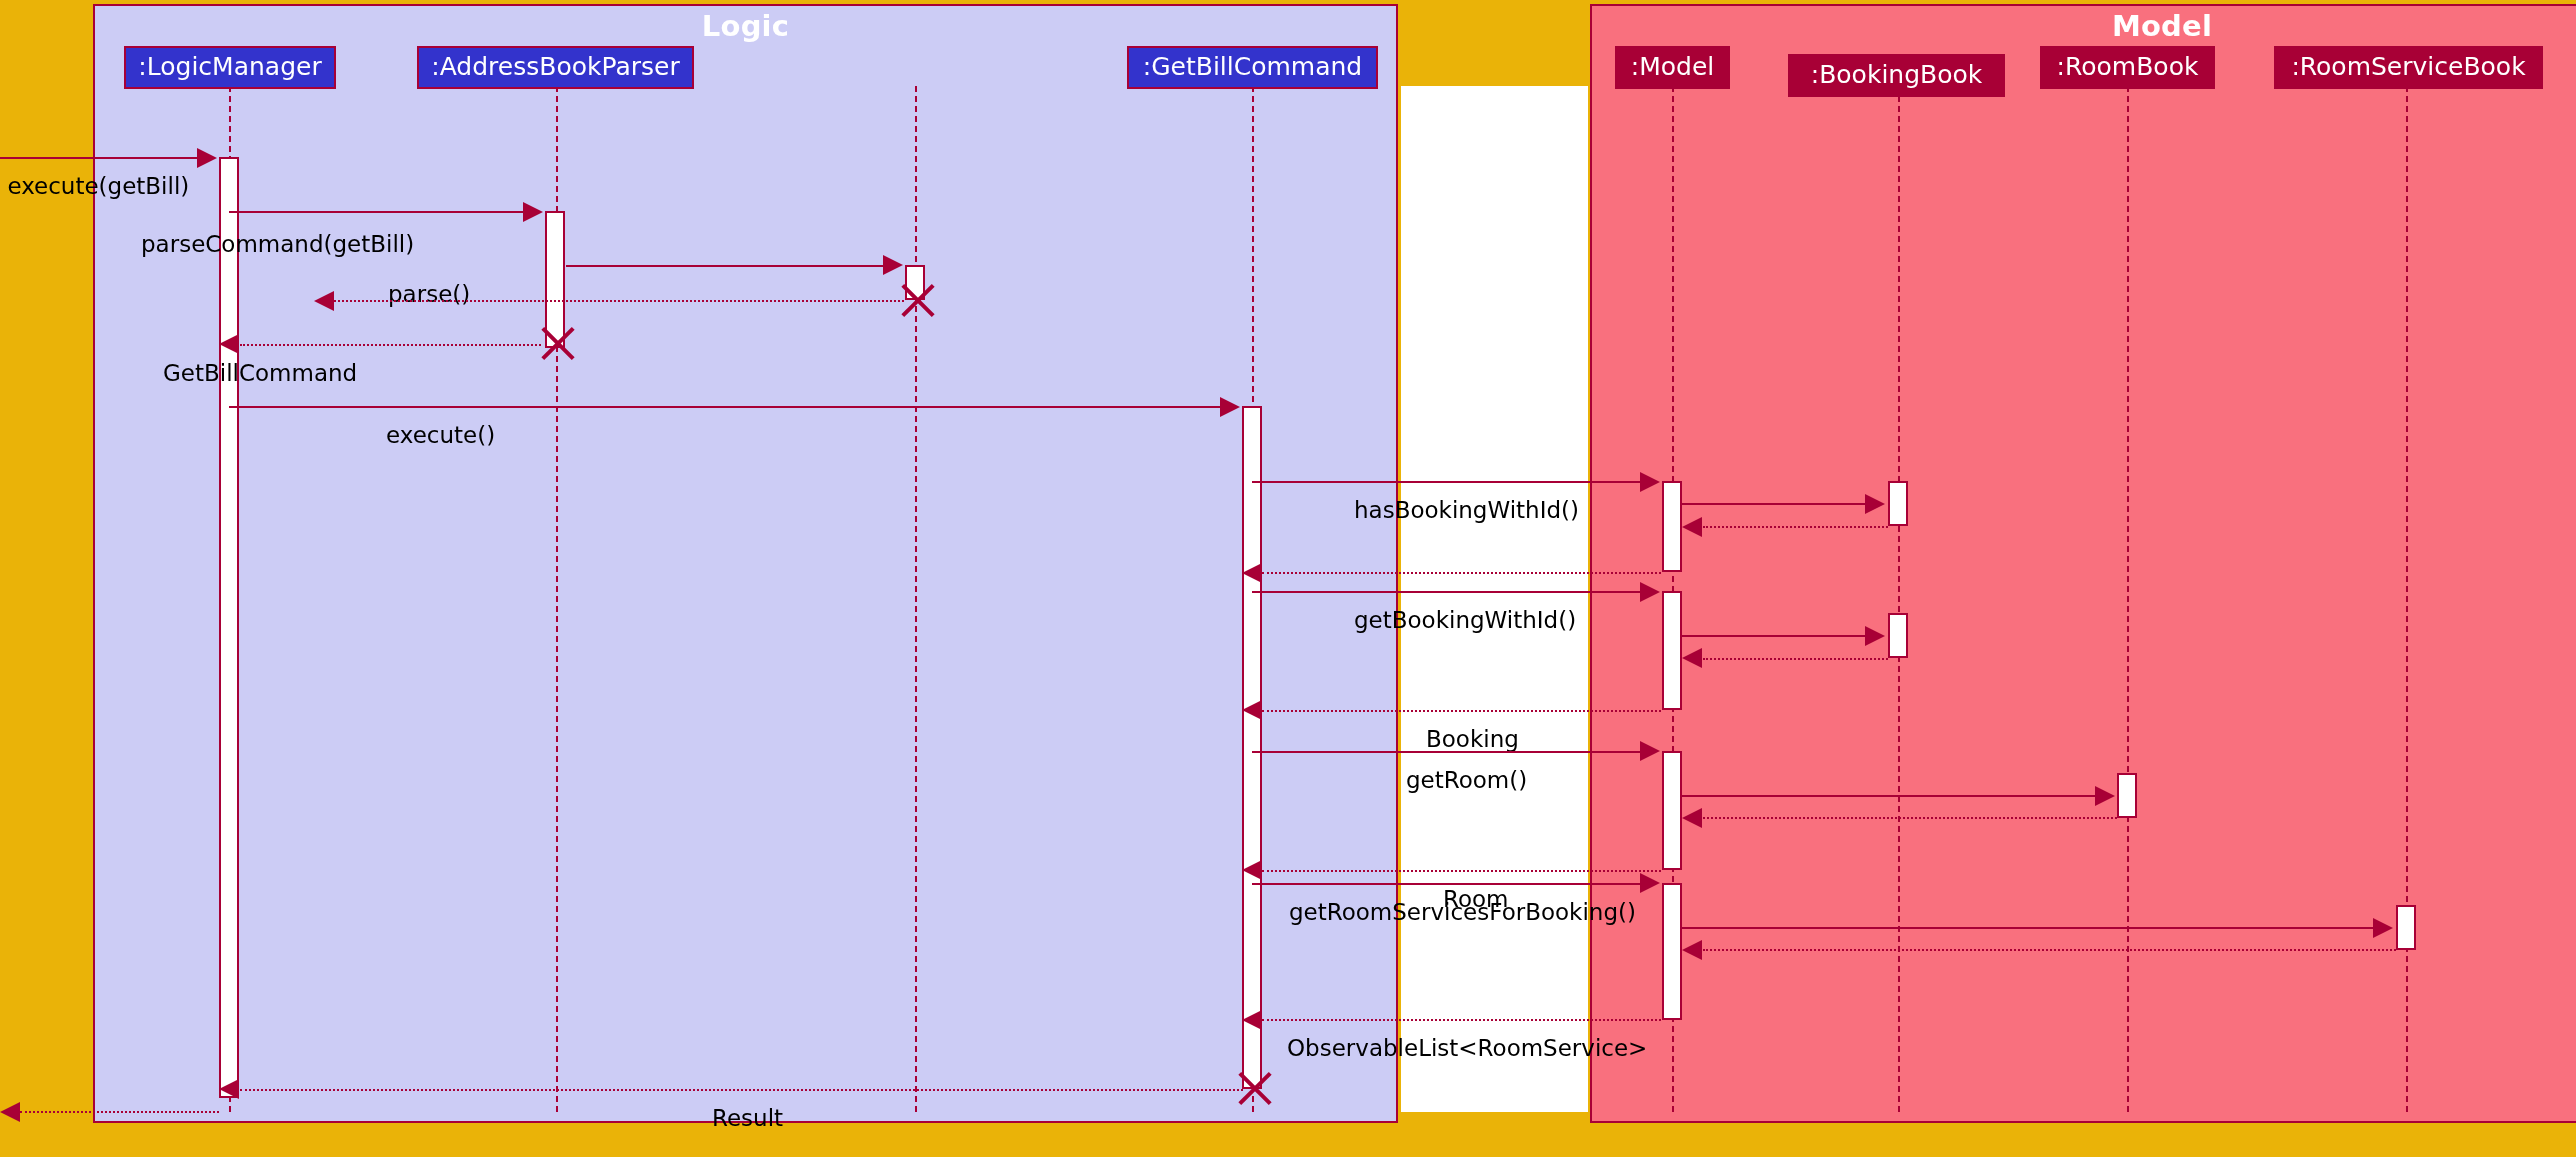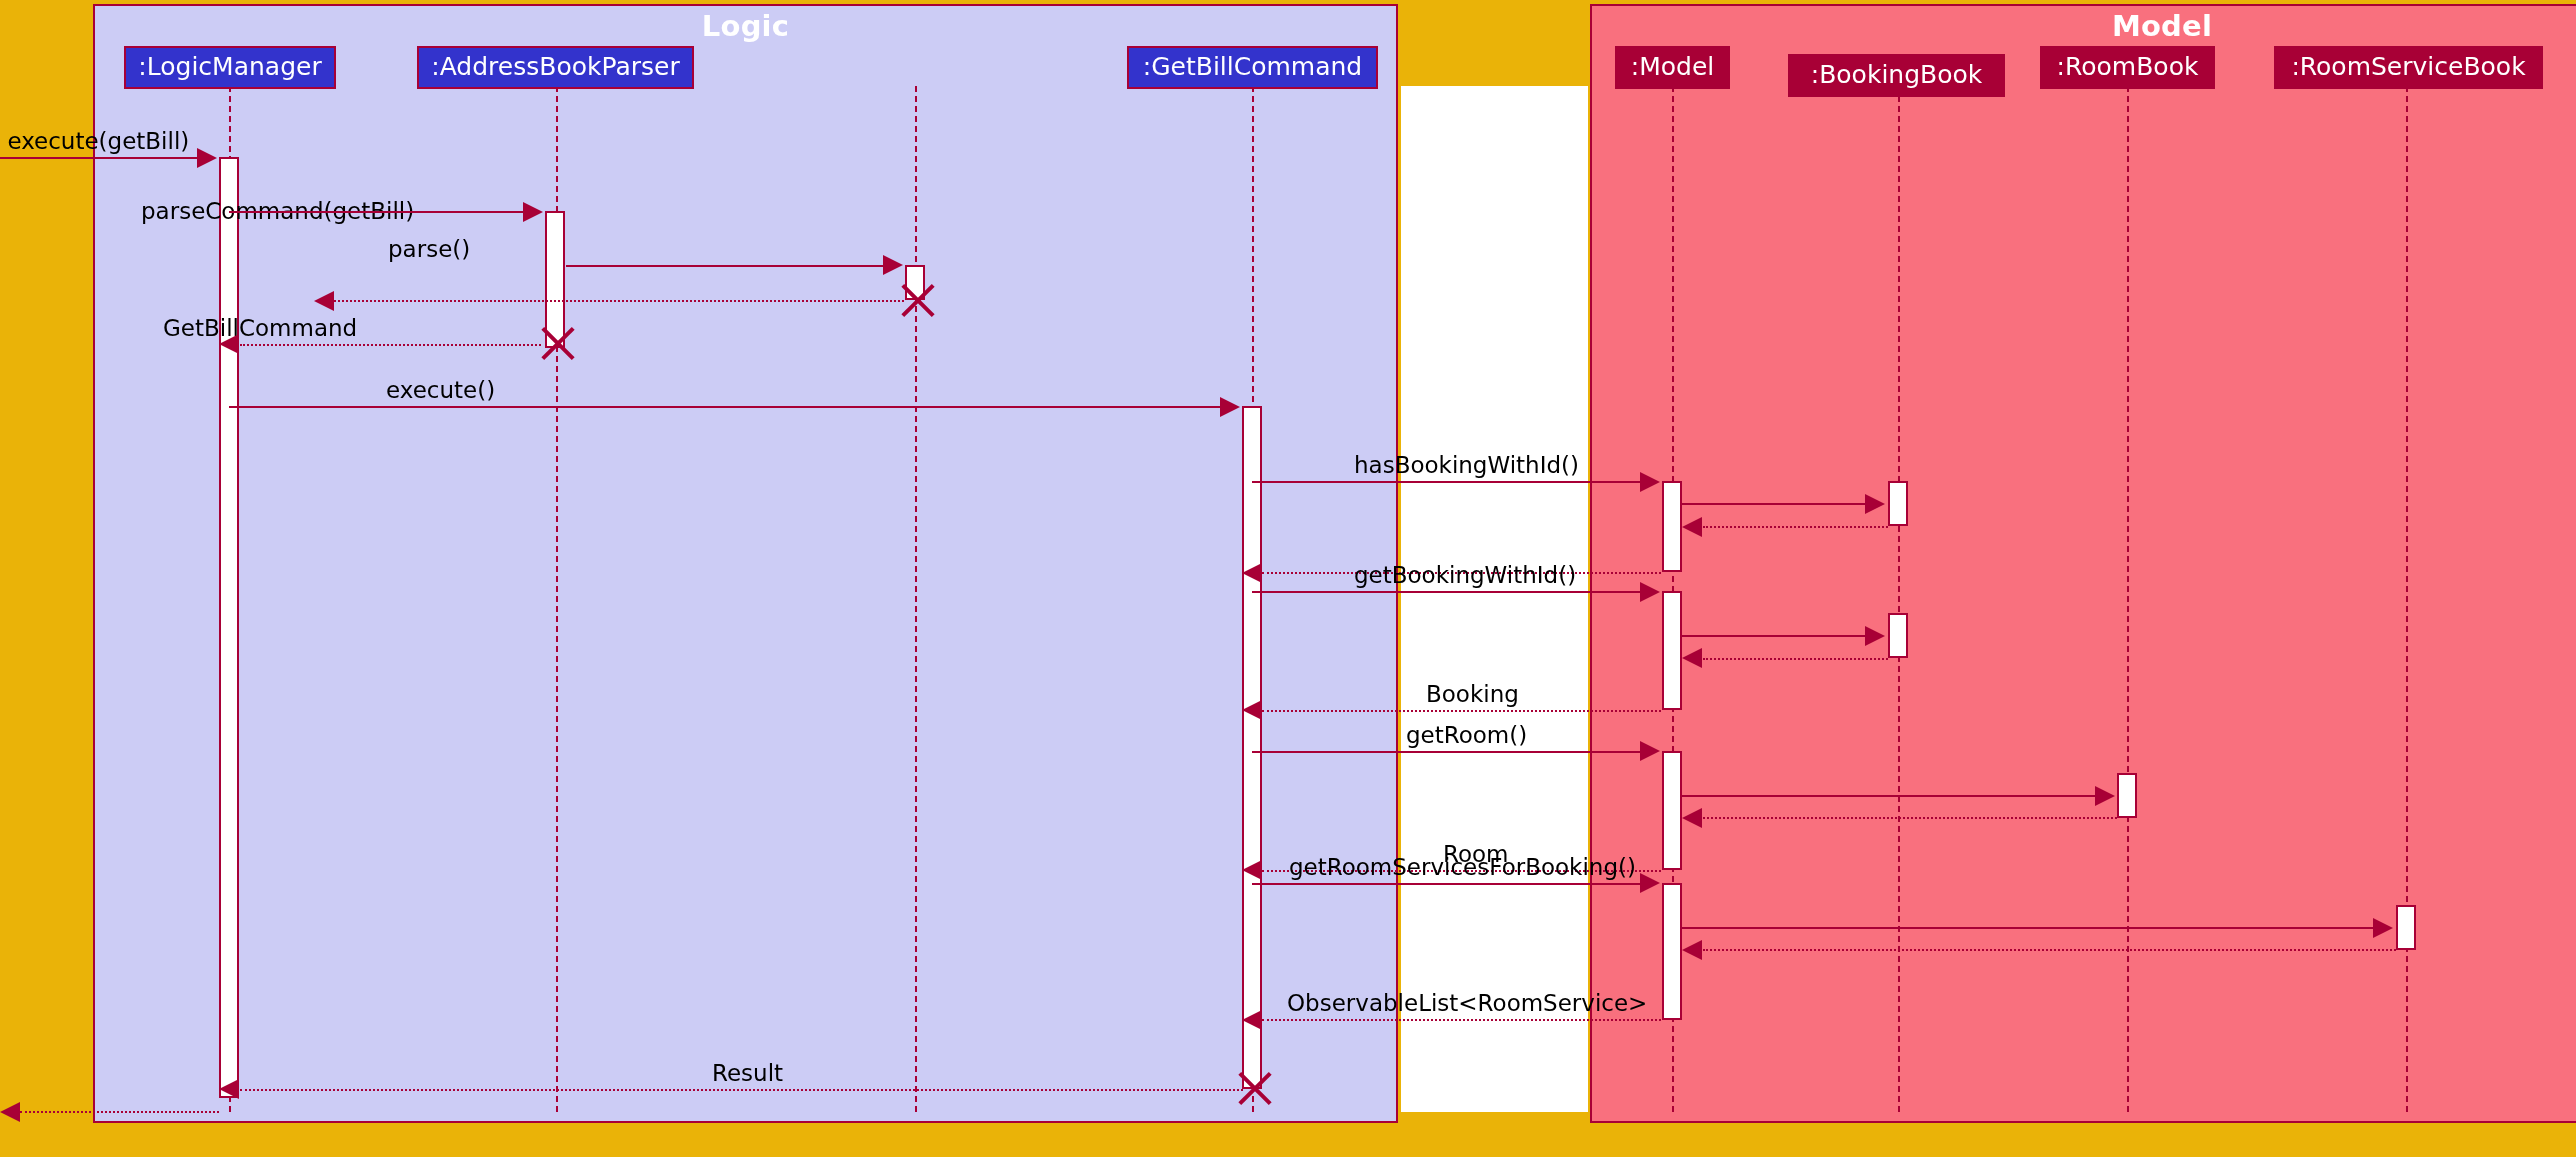--- a/index.html
+++ b/index.html
@@ -111,20 +111,21 @@
   }
 
   
   .msg-label {
     position: absolute;
     font-size: 23px;
     color: #000000;
     white-space: nowrap;
     background: transparent;
     line-height: 1;
+    margin-top: 45px;
   }
 
   
   .destroy {
     position: absolute;
     width: 43px;
     height: 43px;
   }
   .destroy::before,
   .destroy::after {
@@ -207,21 +208,21 @@
   <div class="activation" style="left:1888px; top:613px; height:45px;"></div>
 
   <div class="activation" style="left:2117px; top:773px; height:45px;"></div>
 
   <div class="activation" style="left:2396px; top:905px; height:45px;"></div>
 
   <div class="msg-label" style="left:7.4px; top:130px;">execute(getBill)</div>
   <div class="msg-line" style="left:0px; top:157px; width:199px;"></div>
   <div class="arrow-right" style="left:197px; top:148px;"></div>
 
-  <div class="msg-label" style="left:141px; top:200px;">parseCommand(getBill)</div>
+  <div class="msg-label" style="left:141px; top:188px;">parseCommand(getBill)</div>
   <div class="msg-line" style="left:229px; top:211px; width:295px;"></div>
   <div class="arrow-right" style="left:523px; top:202px;"></div>
 
   <div class="msg-label" style="left:388px; top:238px;">parse()</div>
   <div class="msg-line" style="left:566px; top:265px; width:319px;"></div>
   <div class="arrow-right" style="left:883px; top:255px;"></div>
 
   <div class="msg-line dotted" style="left:334px; top:300px; width:570px;"></div>
   <div class="arrow-left" style="left:314px; top:291px;"></div>
 

